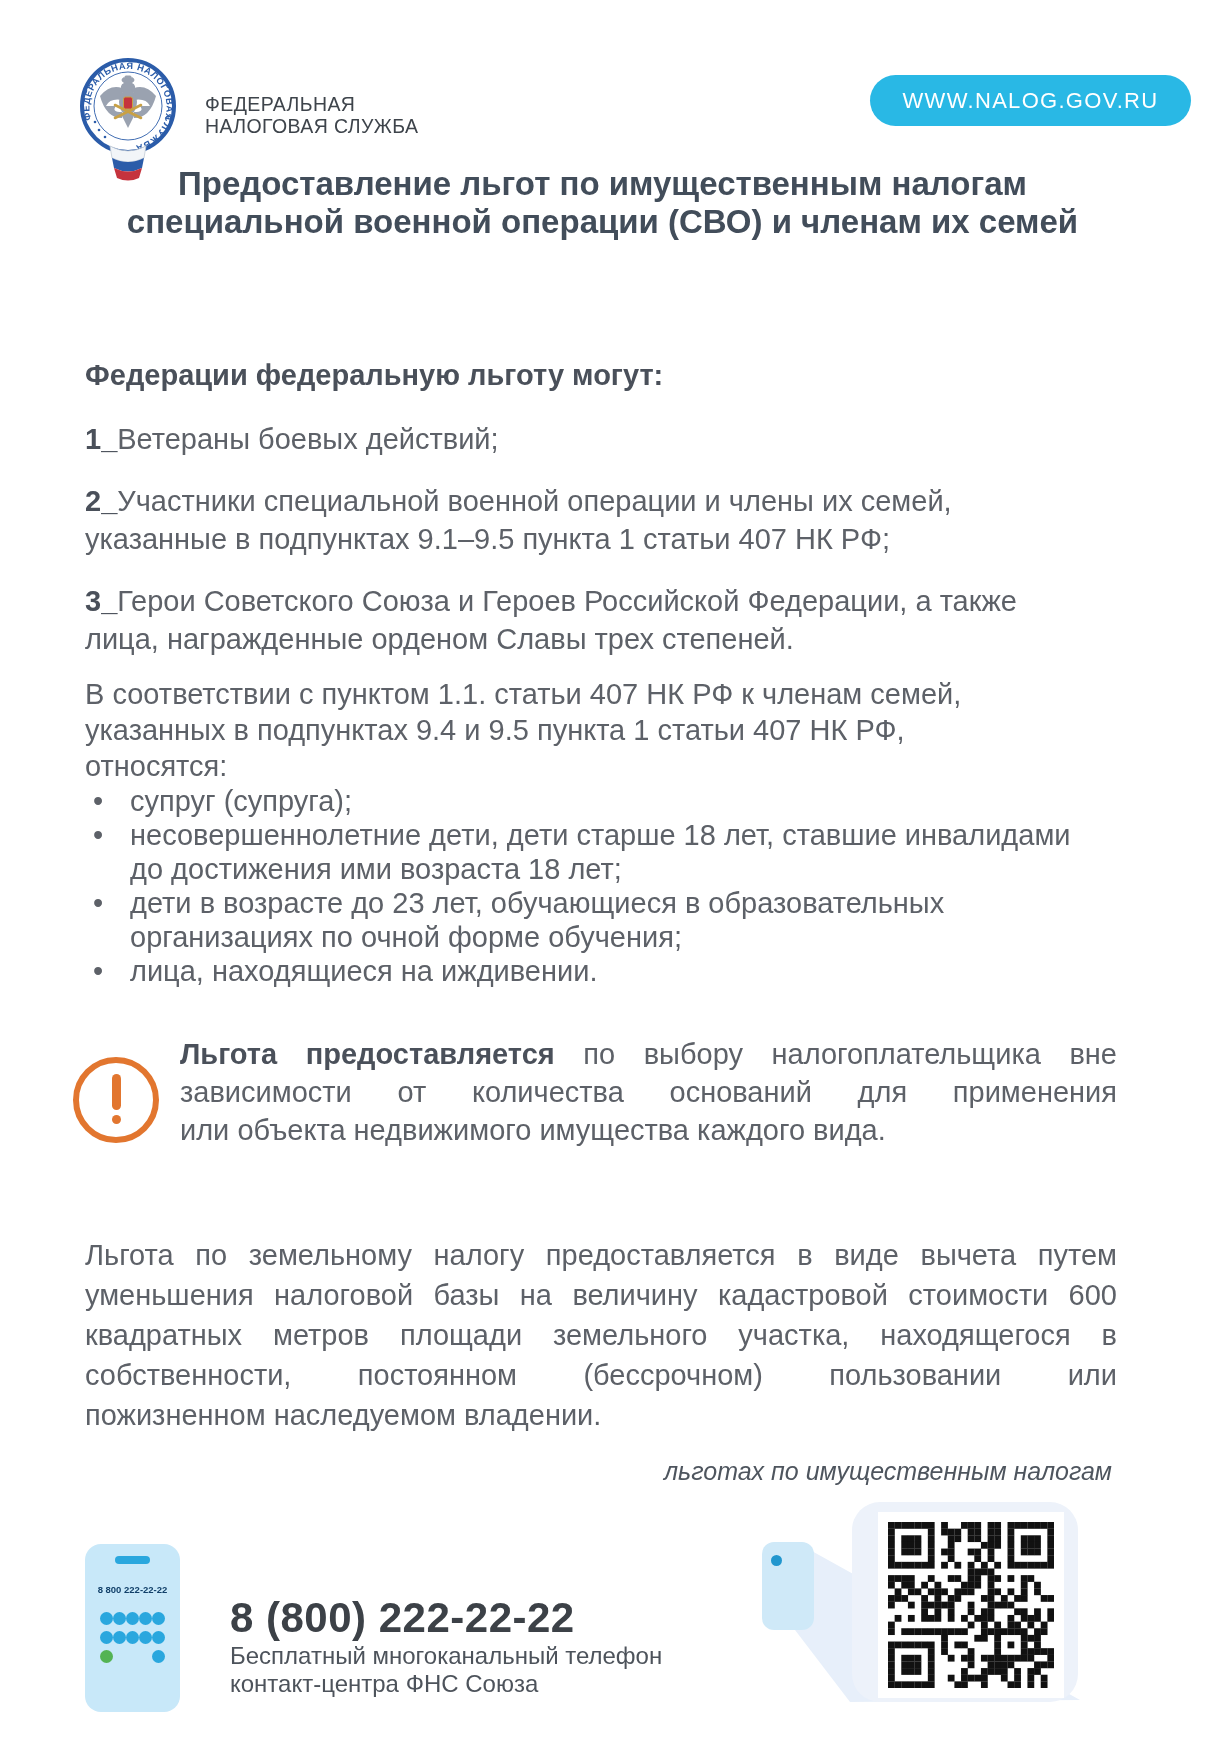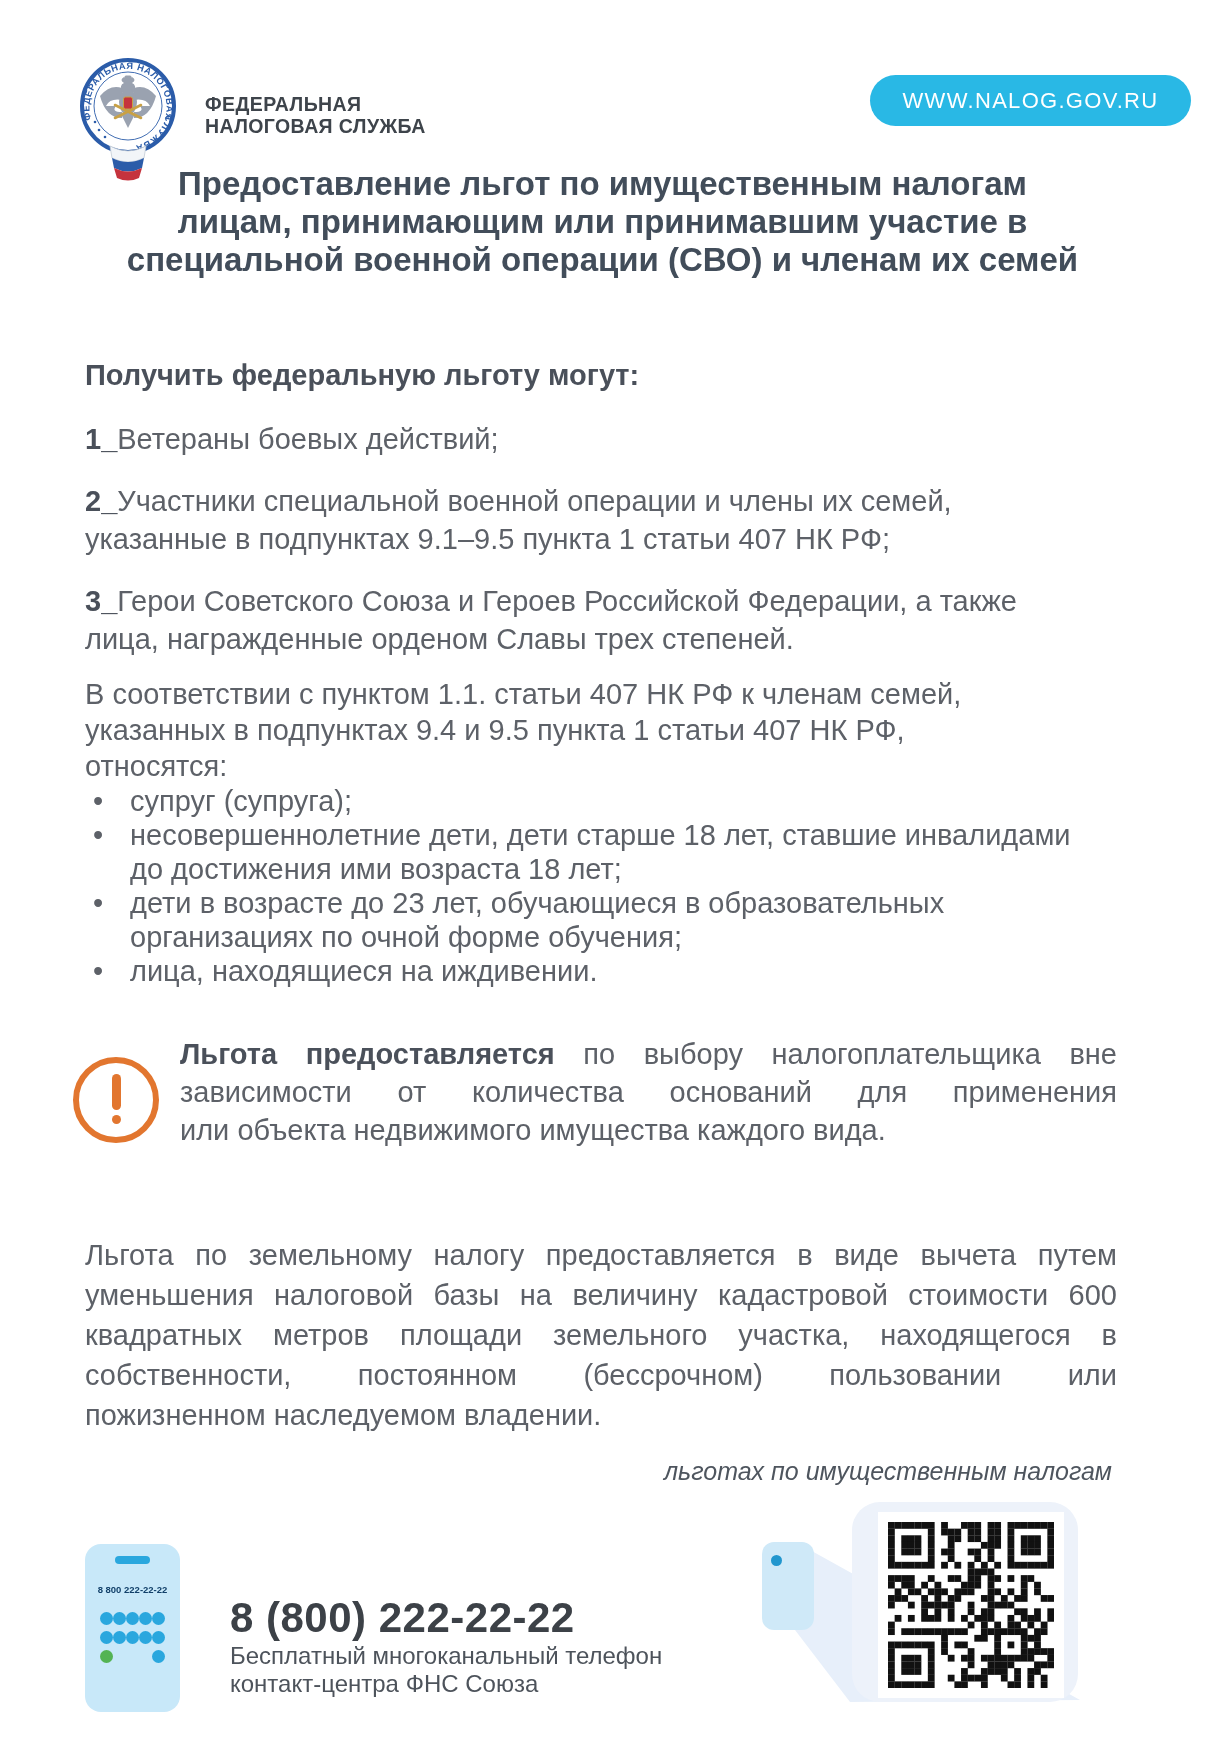--- a/index.html
+++ b/index.html
@@ -9,21 +9,21 @@
     --qr_bg:#edf2fa; --beam:#e7effa; --ink:#3c4147;
   }
   html,body{margin:0;padding:0;background:#fff;}
   .page{
     position:relative; width:1205px; height:1746px; background:#fff; margin:0 auto;
     font-family:"Liberation Sans", sans-serif; color:var(--body); overflow:hidden;
   }
   .abs{position:absolute;}
   .tline{white-space:nowrap;}
   
-  .agency{left:205px; top:94px; font-size:19.5px; line-height:21.5px; font-weight:bold;
+  .agency{left:205px; top:94px; font-size:19.5px; line-height:21.5px; font-weight:normal;
           color:#3e444b; letter-spacing:.4px;}
   .pill{left:870px; top:75px; width:321px; height:51px; border-radius:26px;
         background:var(--cyan); color:#fff; font-size:22px; letter-spacing:1.3px;
         text-align:center; line-height:51px;}
   
   .title{left:60px; top:165px; width:1085px; text-align:center; color:var(--title);
          font-size:33px; line-height:38px; font-weight:bold;}
   .title .tline{white-space:nowrap;}
   
   .bodytxt{font-size:29px; line-height:38px; color:var(--body);}
@@ -110,25 +110,24 @@
 
   <div class="abs agency">
     <div>ФЕДЕРАЛЬНАЯ</div>
     <div>НАЛОГОВАЯ СЛУЖБА</div>
   </div>
 
   <div class="abs pill">WWW.NALOG.GOV.RU</div>
 
   <div class="abs title">
       <div class="tline">Предоставление льгот по имущественным налогам</div>
-      <div class="tline">лицам, принимающим или принимавшим участие в</div>
       <div class="tline">специальной военной операции (СВО) и членам их семей</div>
     </div>
 
-  <div class="abs heading bodytxt">Получить федеральную льготу могут:</div>
+  <div class="abs heading bodytxt">Федерации федеральную льготу могут:</div>
 
   <div class="abs item bodytxt" style="top:420px">
     <div class="tline"><span class="pfx">1_</span><span>Ветераны боевых действий;</span></div>
   </div>
   <div class="abs item bodytxt" style="top:482px">
     <div class="tline"><span class="pfx">2_</span><span>Участники специальной военной операции и члены их семей,</span></div>
     <div class="tline">указанные в подпунктах 9.1–9.5 пункта 1 статьи 407 НК РФ;</div>
   </div>
   <div class="abs item bodytxt" style="top:582px">
     <div class="tline"><span class="pfx">3_</span><span>Герои Советского Союза и Героев Российской Федерации, а также</span></div>

